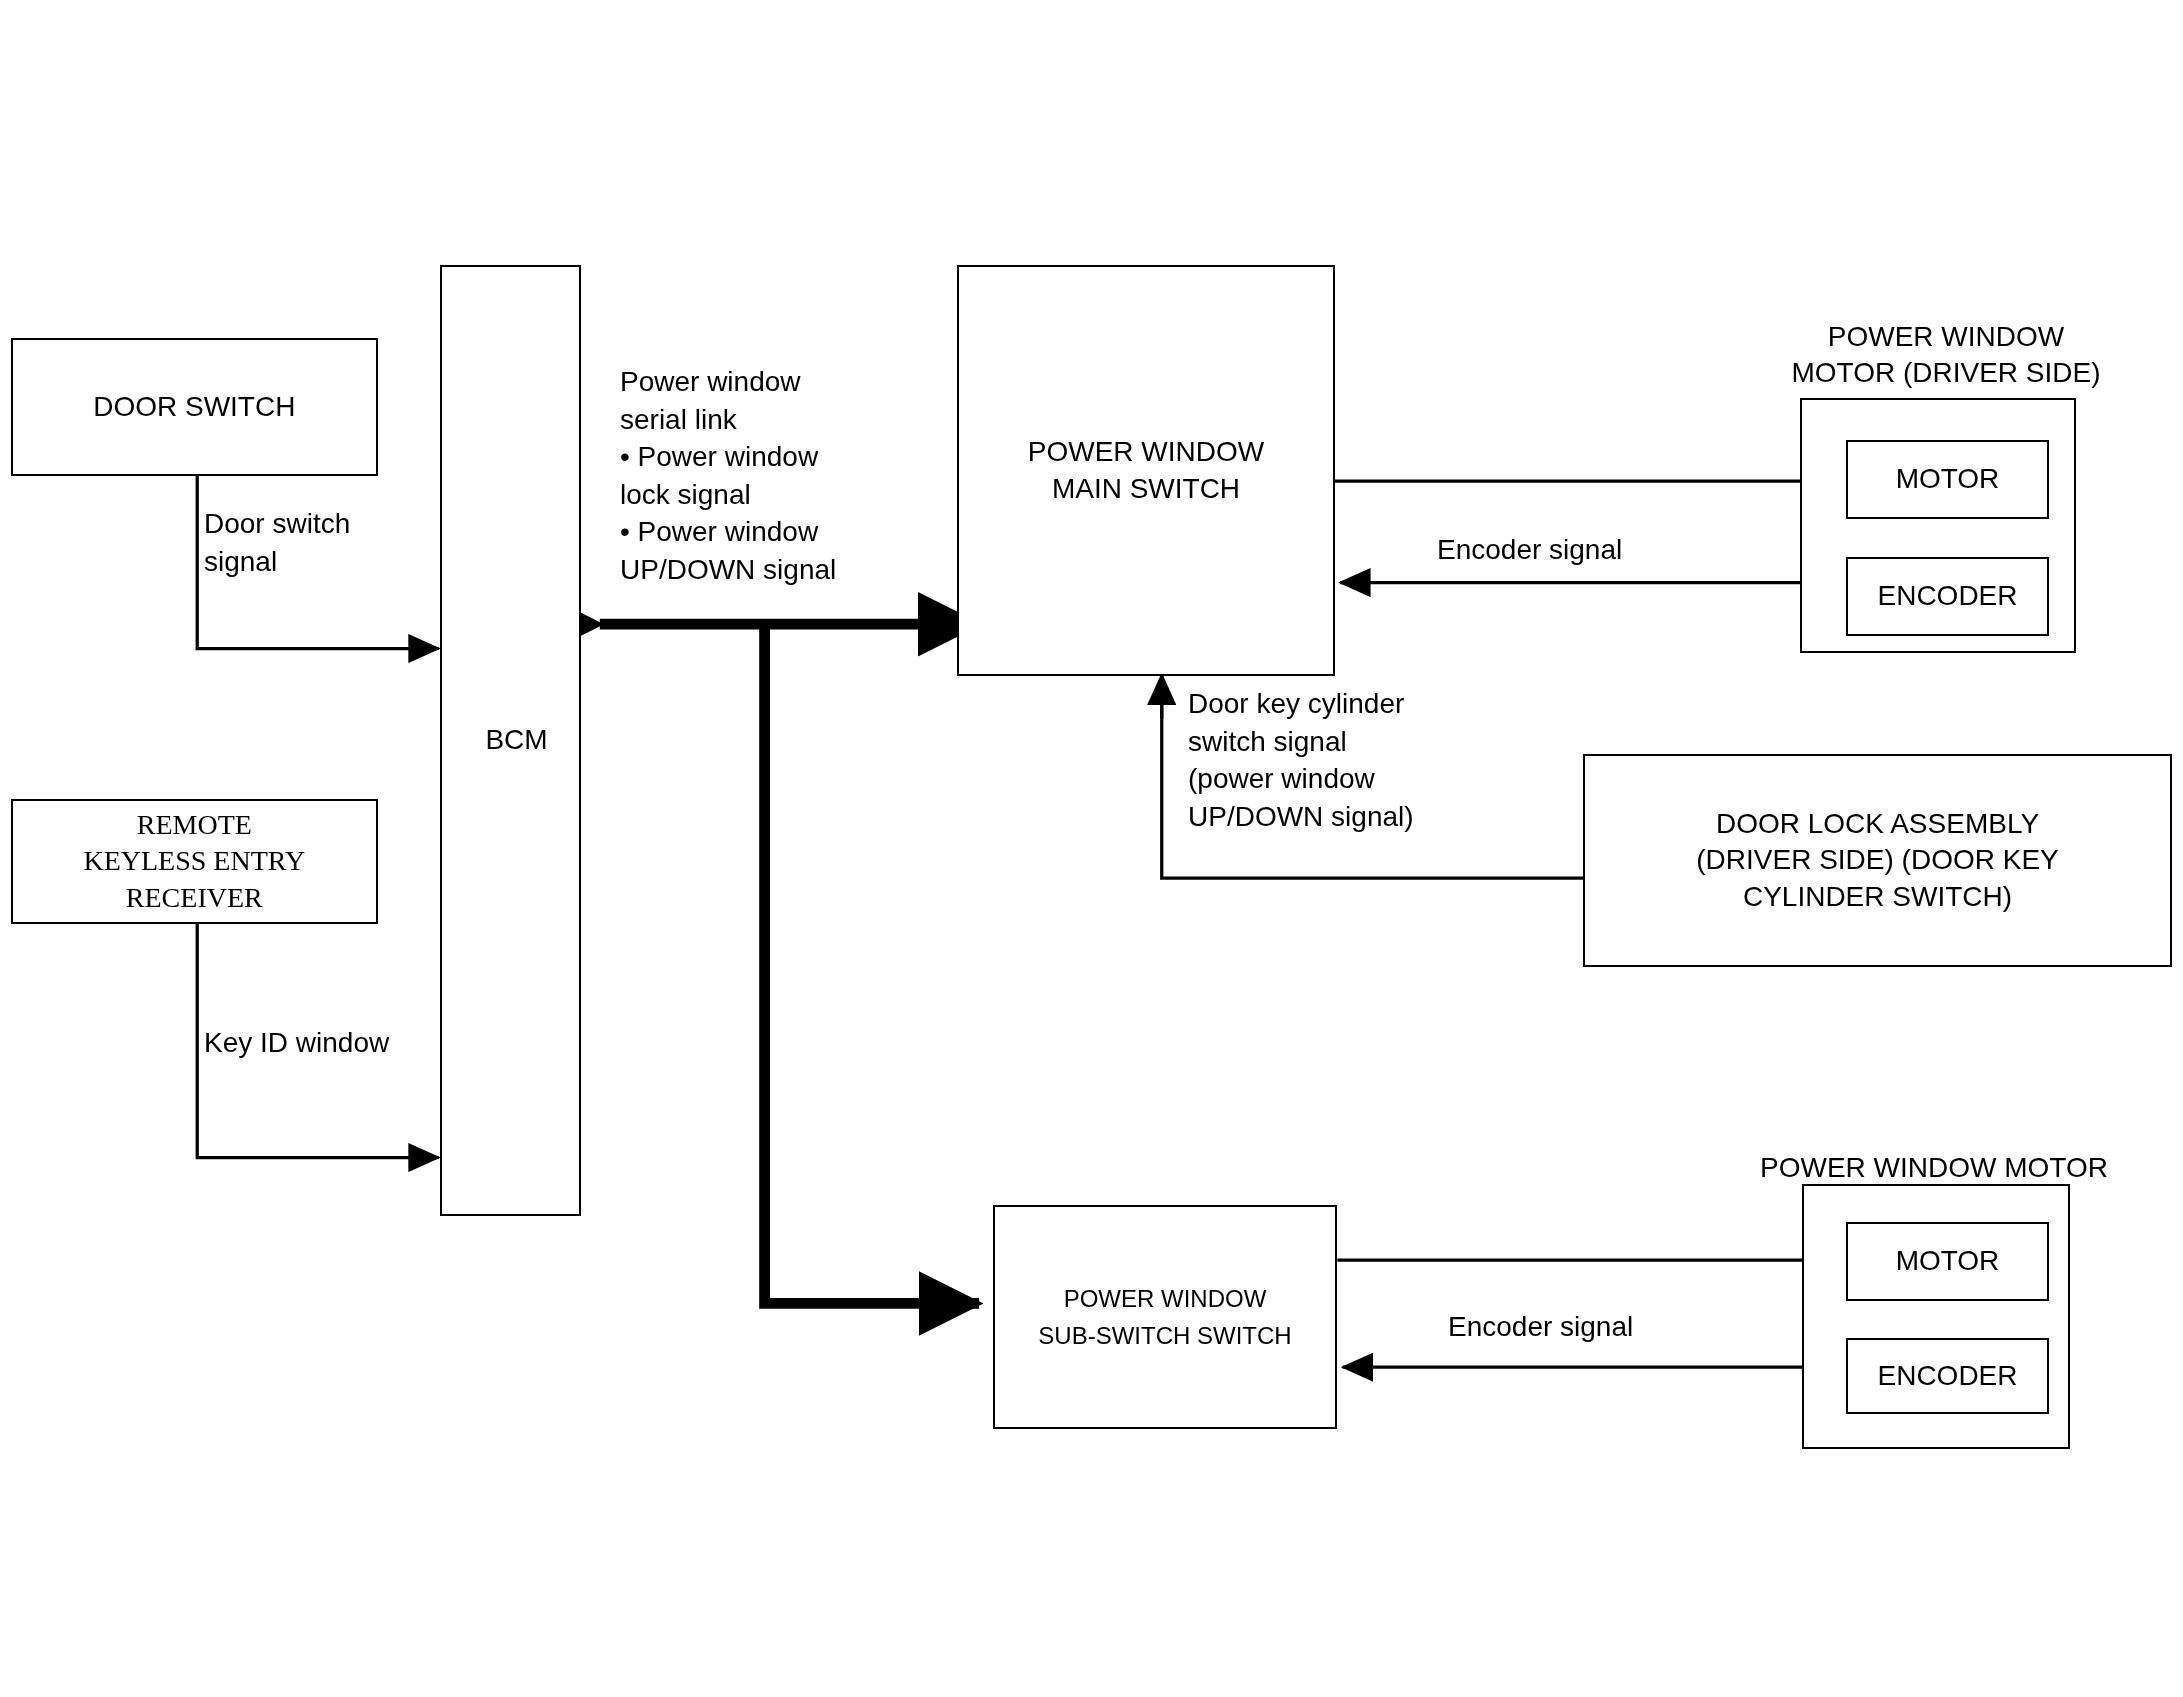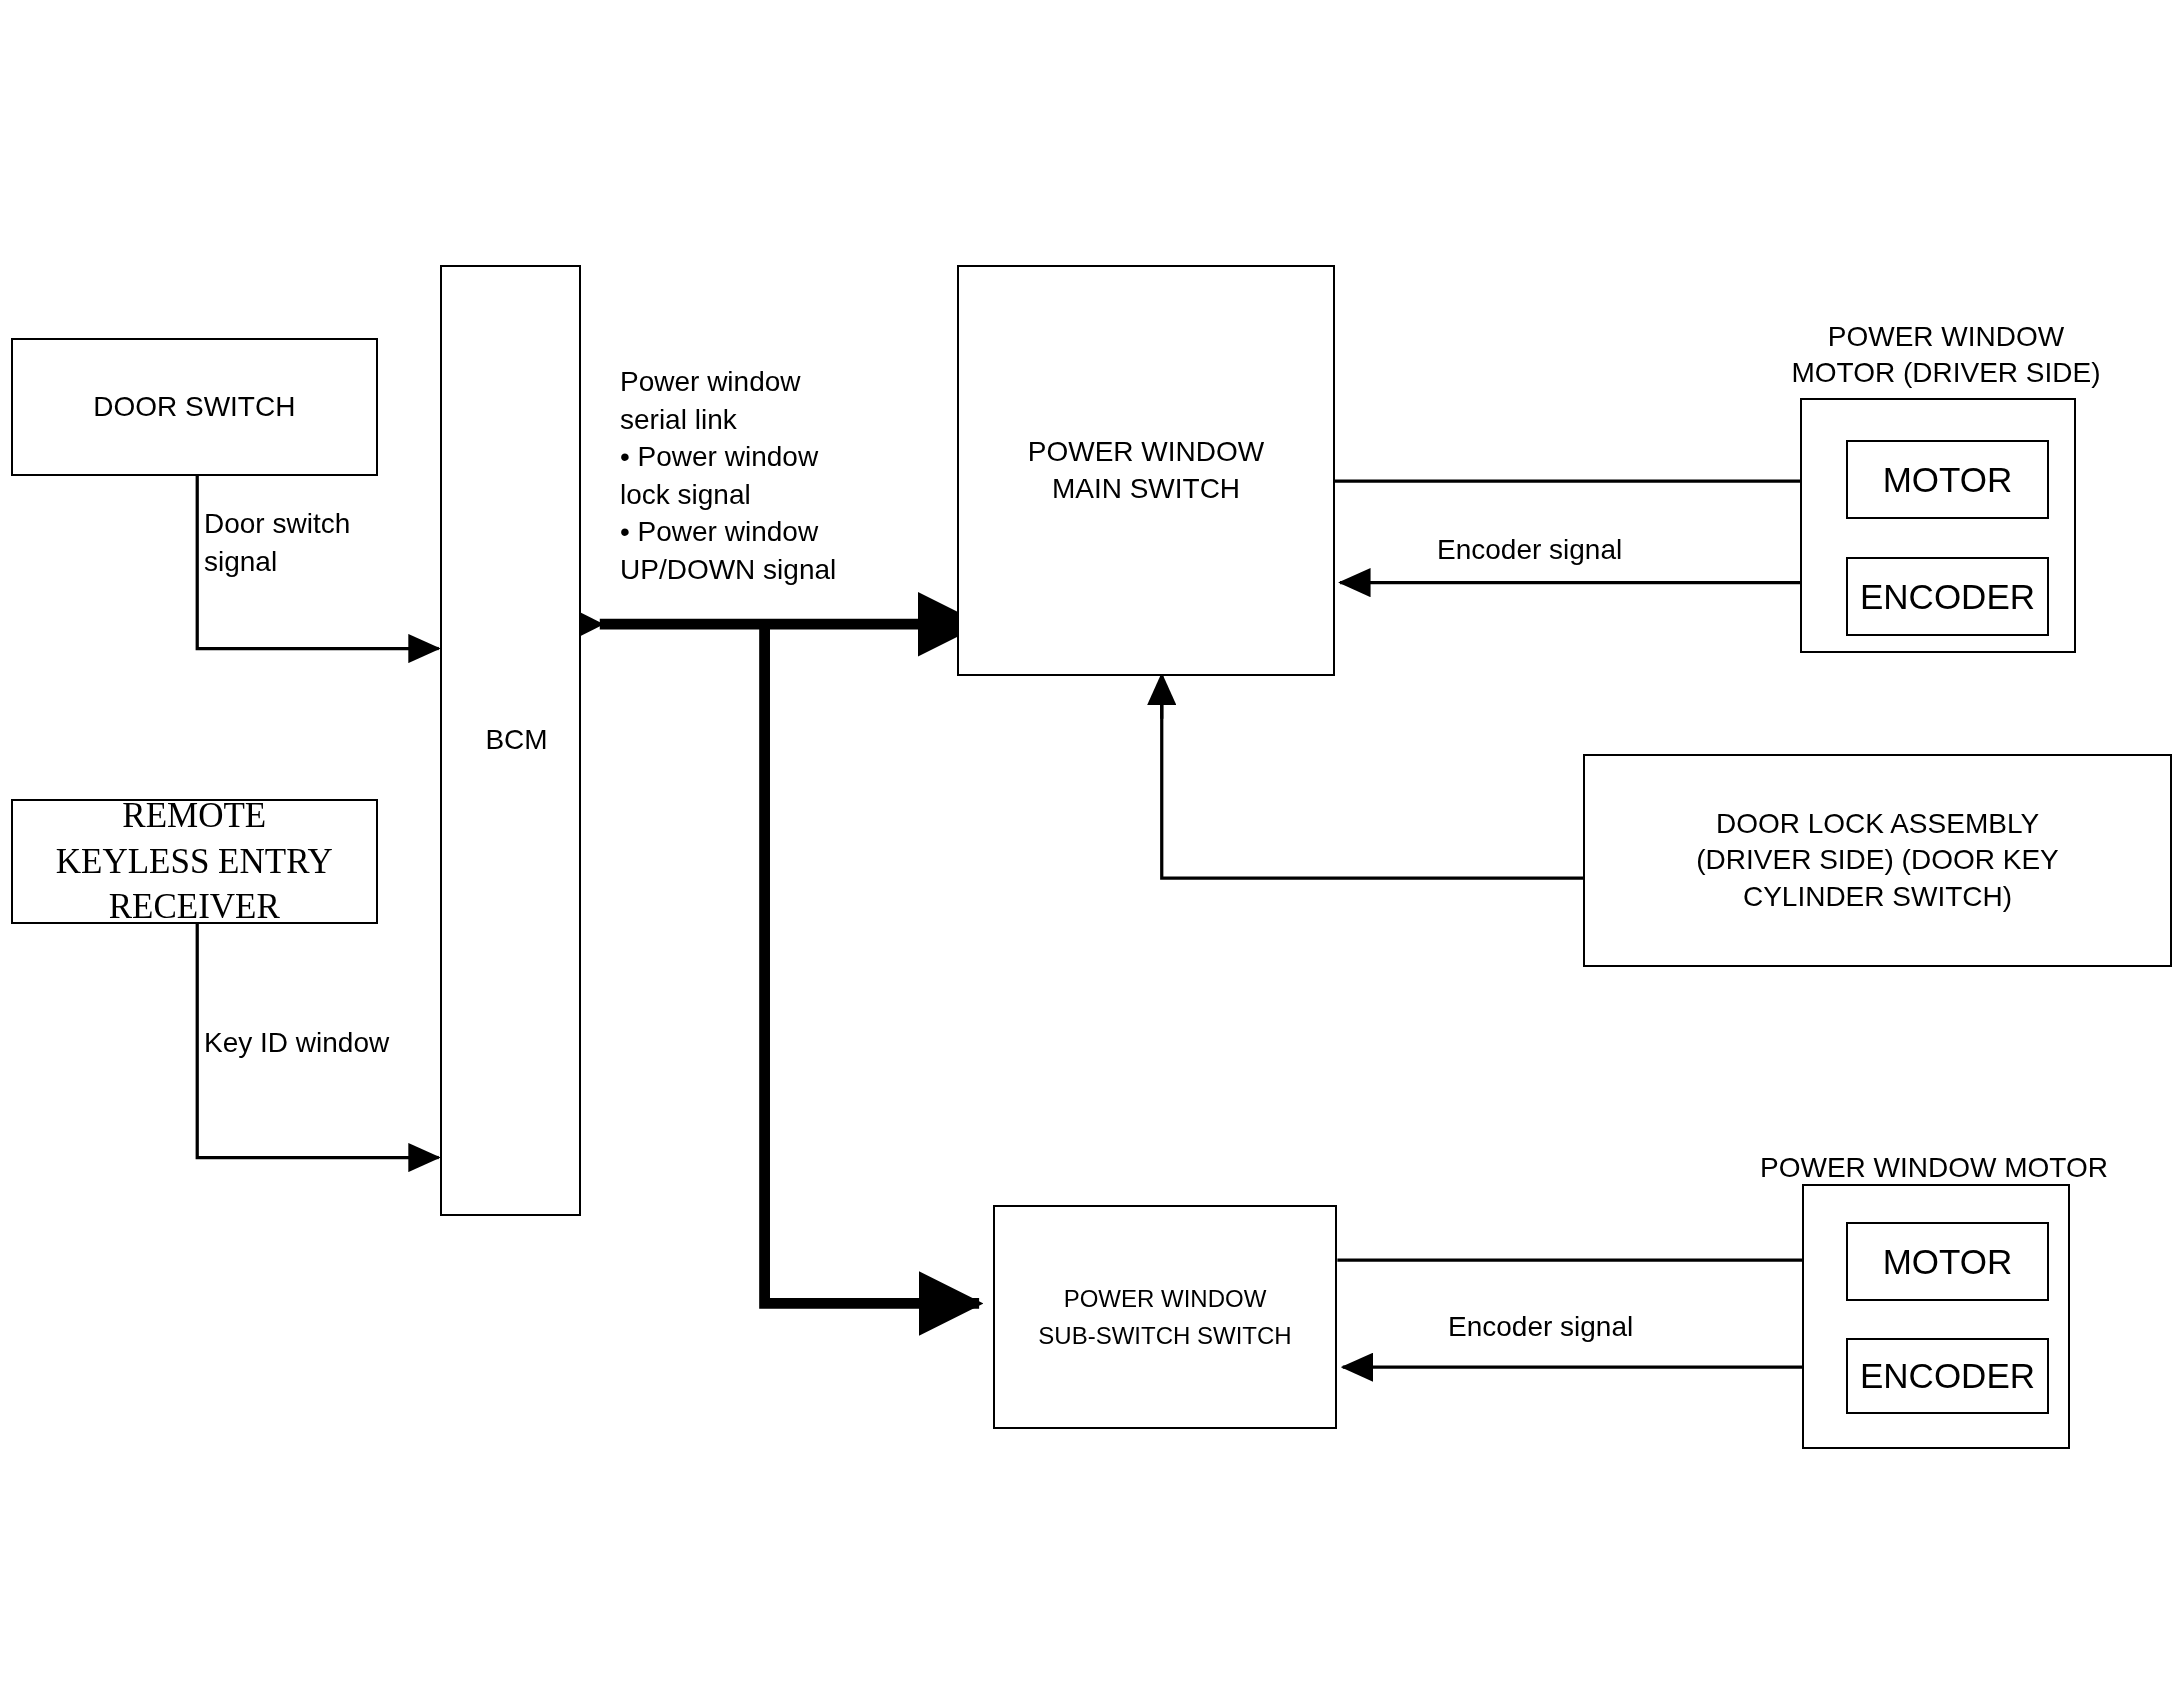--- a/index.html
+++ b/index.html
@@ -4,21 +4,21 @@
 <style>
   html,body{margin:0;padding:0;background:#ffffff;}
   #stage{position:relative;width:2183px;height:1698px;background:#ffffff;
          font-family:"Liberation Sans","DejaVu Sans",sans-serif;color:#000000;overflow:hidden;}
   .box{position:absolute;border:2.2px solid #000;box-sizing:border-box;background:#fff;
        display:flex;align-items:center;justify-content:center;text-align:center;}
   .box .lbl{line-height:1.30;}
   .caption{position:absolute;text-align:center;line-height:1.30;white-space:pre-line;}
   .sigtext{position:absolute;line-height:1.34;white-space:pre-line;}
   .t36{font-size:24px;}
-  .t40{font-size:35px;}
+  .t40{font-size:28px;}
   .t44{font-size:28px;}
   svg.wires{position:absolute;left:0;top:0;width:2183px;height:1698px;overflow:visible;}
 </style>
 </head>
 <body>
 
 <div id="stage">
 
   <svg class="wires" viewBox="0 0 4040 3142" xmlns="http://www.w3.org/2000/svg">
     <defs>
@@ -126,19 +126,23 @@
 
   <div class="sigtext t44" style="left:204px;top:1024px;width:324px;">Key ID window</div>
 
   <div class="sigtext t44" style="left:620px;top:363px;width:346px;">Power window
 serial link
 • Power window
    lock signal
 • Power window
    UP/DOWN signal</div>
 
+  <div class="sigtext t44" style="left:1188px;top:685px;width:346px;">Door key cylinder
+switch signal
+(power window
+UP/DOWN signal)</div>
 
   <div class="sigtext t44" style="left:1437px;top:531px;width:303px;">Encoder signal</div>
 
   <div class="sigtext t44" style="left:1448px;top:1308px;width:303px;">Encoder signal</div>
 
 </div>
 
 
 </body></html>

